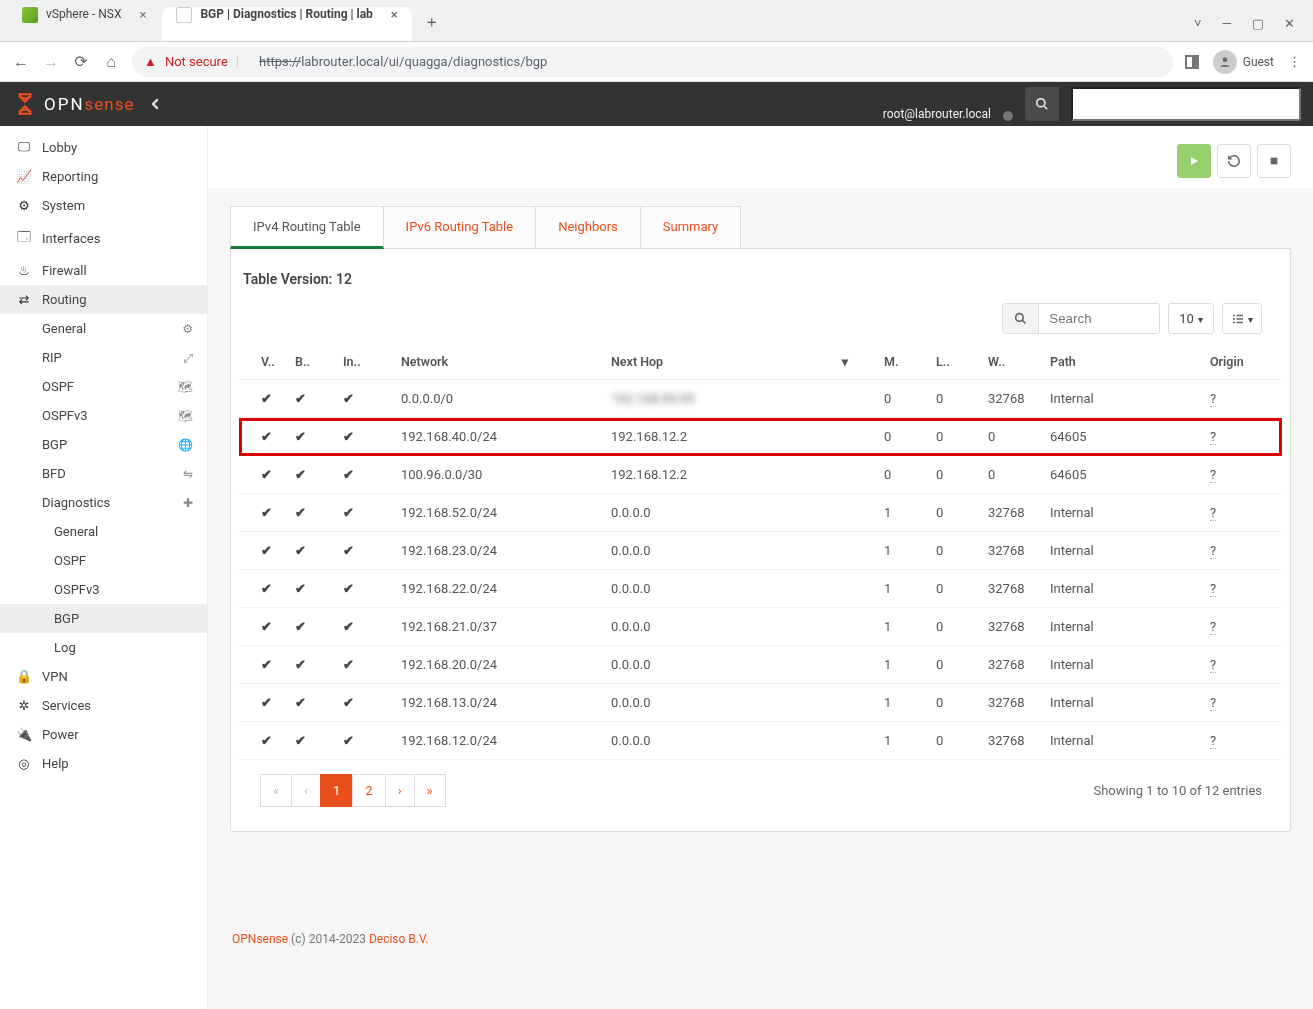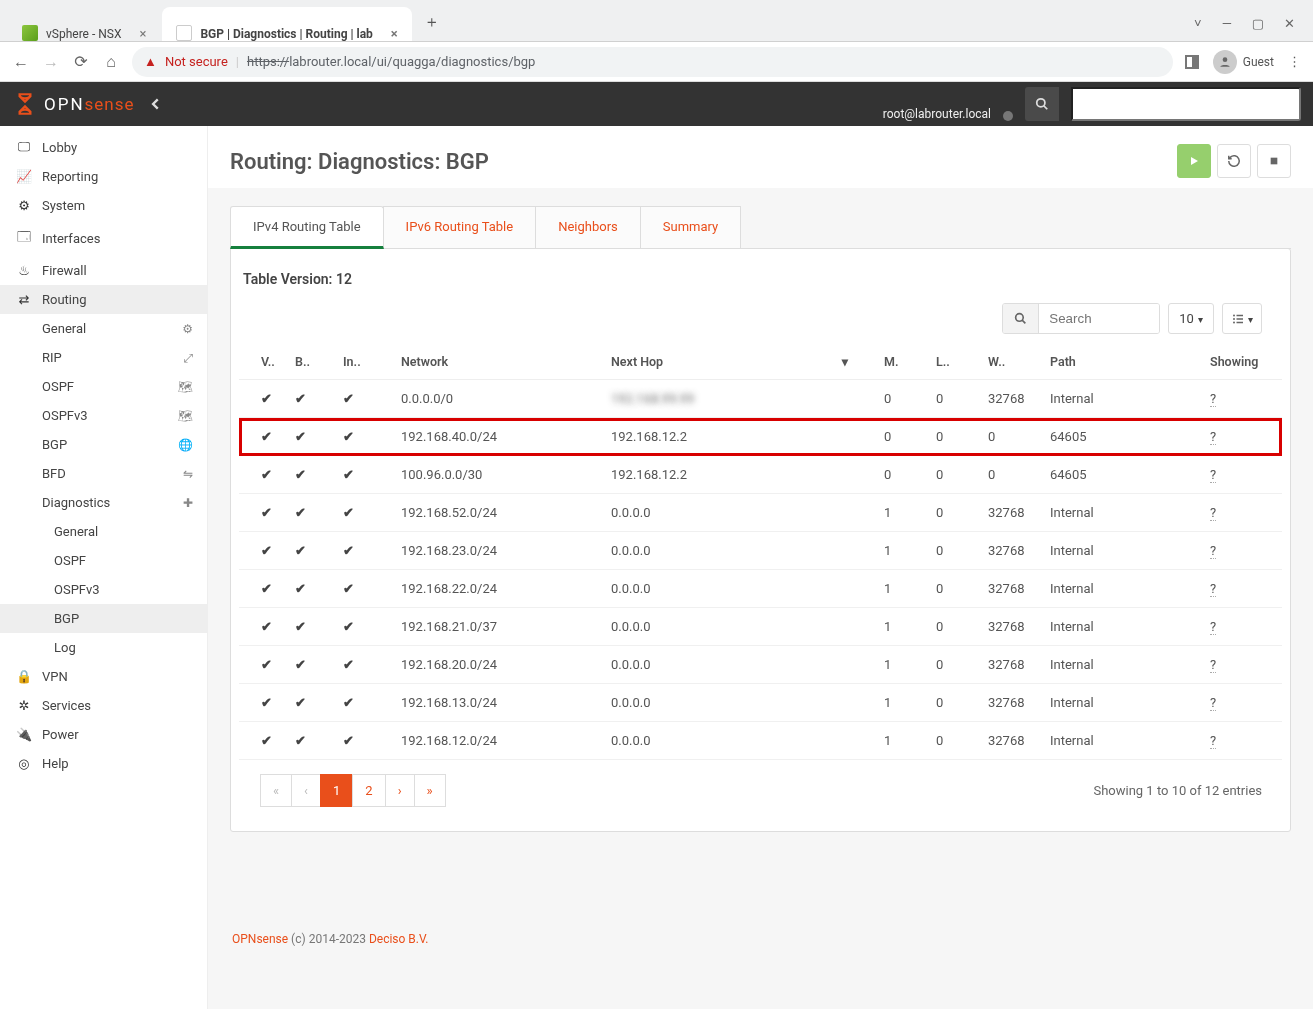--- a/index.html
+++ b/index.html
@@ -2,32 +2,32 @@
 <html><head>
 <meta charset="utf-8">
 <style>
   * { box-sizing: border-box; margin: 0; padding: 0; }
   body { font-family: -apple-system, BlinkMacSystemFont, "Segoe UI", Roboto, Arial, sans-serif; font-size: 13px; color: #444; background:#fff; width:1313px; }
 
   
   .chrome-top { background:#eff0f1; border-bottom:1px solid #d0d0d0; height:42px; display:flex; align-items:flex-end; padding:0 8px; }
   .win-btns { margin-left:auto; display:flex; gap:20px; align-items:center; padding:0 10px 10px 0; color:#666;}
   .tabs { display:flex; align-items:flex-end; height:42px; }
-  .tab { display:flex; align-items:flex-end; height:34px; padding:0 14px; font-size:12px; color:#444; border-radius:8px 8px 0 0; gap:8px; margin-right:2px;}
+  .tab { display:flex; align-items:flex-start; height:34px; padding:0 14px; font-size:12px; color:#444; border-radius:8px 8px 0 0; gap:8px; margin-right:2px;}
   .tab.active { background:#fff;font-weight:bold; }
   .tab .tab-x { margin-left:10px; color:#777; font-size:13px;}
   .plus-tab { padding:8px 10px; color:#555; font-size:16px;}
   .favicon { width:16px; height:16px; border-radius:2px; display:inline-block;}
   .chrome-addr { display:flex; align-items:center; height:40px; padding:0 12px; gap:12px; background:#fff; border-bottom:1px solid #ddd;}
   .nav-icn { width:18px; text-align:center; color:#666; font-size:16px;}
   .nav-icn.disabled { color:#bbb;}
   .addrbar { flex:1; display:flex; align-items:center; height:30px; border-radius:15px; background:#f1f3f4; padding:0 12px; font-size:13px; gap:8px;}
   .not-secure { color:#c5221f; }
   .url { color:#5f6368; }
-  .url .strike { text-decoration:line-through;}
+  .url .strike { text-decoration:line-through;margin-left:12px;}
   .right-chrome { display:flex; align-items:center; gap:14px; color:#555;}
   .guest-pill { display:flex; align-items:center; gap:6px; font-size:12px;}
   .guest-avatar { width:24px; height:24px; border-radius:50%; background:#ccc; display:flex; align-items:center; justify-content:center; color:#666;}
 
   
   .app-header { background:#333333; height:44px; display:flex; align-items:center; padding:0 12px; color:#fff;}
   .logo { display:flex; align-items:center; gap:6px; font-weight:400; font-size:17px;}
   .logo svg{color:#e94f1b;}
   .logo .l1{color:#fff; letter-spacing:2px; font-weight:400;}
   .logo .l2{color:#e94f1b; font-weight:400; letter-spacing:1px;}
@@ -257,21 +257,20 @@
       </div>
     <div class="sb-item l1">
         <span class="sb-ic">◎</span>
         <span>Help</span>
       </div>
   </div>
 
   <div class="main">
     <div class="content">
       <div class="title-row">
-        <div class="page-title">Routing: Diagnostics: BGP</div>
         <div class="svc-btns">
           <div class="svc-btn play">
               <svg width="12" height="12" viewBox="0 0 24 24" fill="#fff">
                 <polygon points="6,4 20,12 6,20"></polygon>
               </svg>
             </div>
           <div class="svc-btn">
               <svg width="14" height="14" viewBox="0 0 24 24" fill="none" stroke="#666" stroke-width="2.5">
                 <path d="M3 12a9 9 0 1 0 3-6.7L3 8"></path>
                 <polyline points="3 3 3 8 8 8"></polyline>
@@ -332,21 +331,21 @@
               <tr>
                 <th style="width:48px">V..</th>
                 <th style="width:48px">B..</th>
                 <th style="width:58px">In..</th>
                 <th style="width:210px">Network</th>
                 <th><span>Next Hop</span><span style="float:right;margin-right:20px;">▾</span></th>
                 <th style="width:52px">M.</th>
                 <th style="width:52px">L..</th>
                 <th style="width:62px">W..</th>
                 <th style="width:160px">Path</th>
-                <th style="width:80px">Showing</th>
+                <th style="width:80px">Origin</th>
               </tr>
             </thead>
             <tbody id="routes-body">
                 <tr>
                   <td><span class="chk">✔</span></td>
                   <td><span class="chk">✔</span></td>
                   <td><span class="chk">✔</span></td>
                   <td>0.0.0.0/0</td>
                   <td><span class="blur">192.168.99.99</span></td>
                   <td>0</td>

